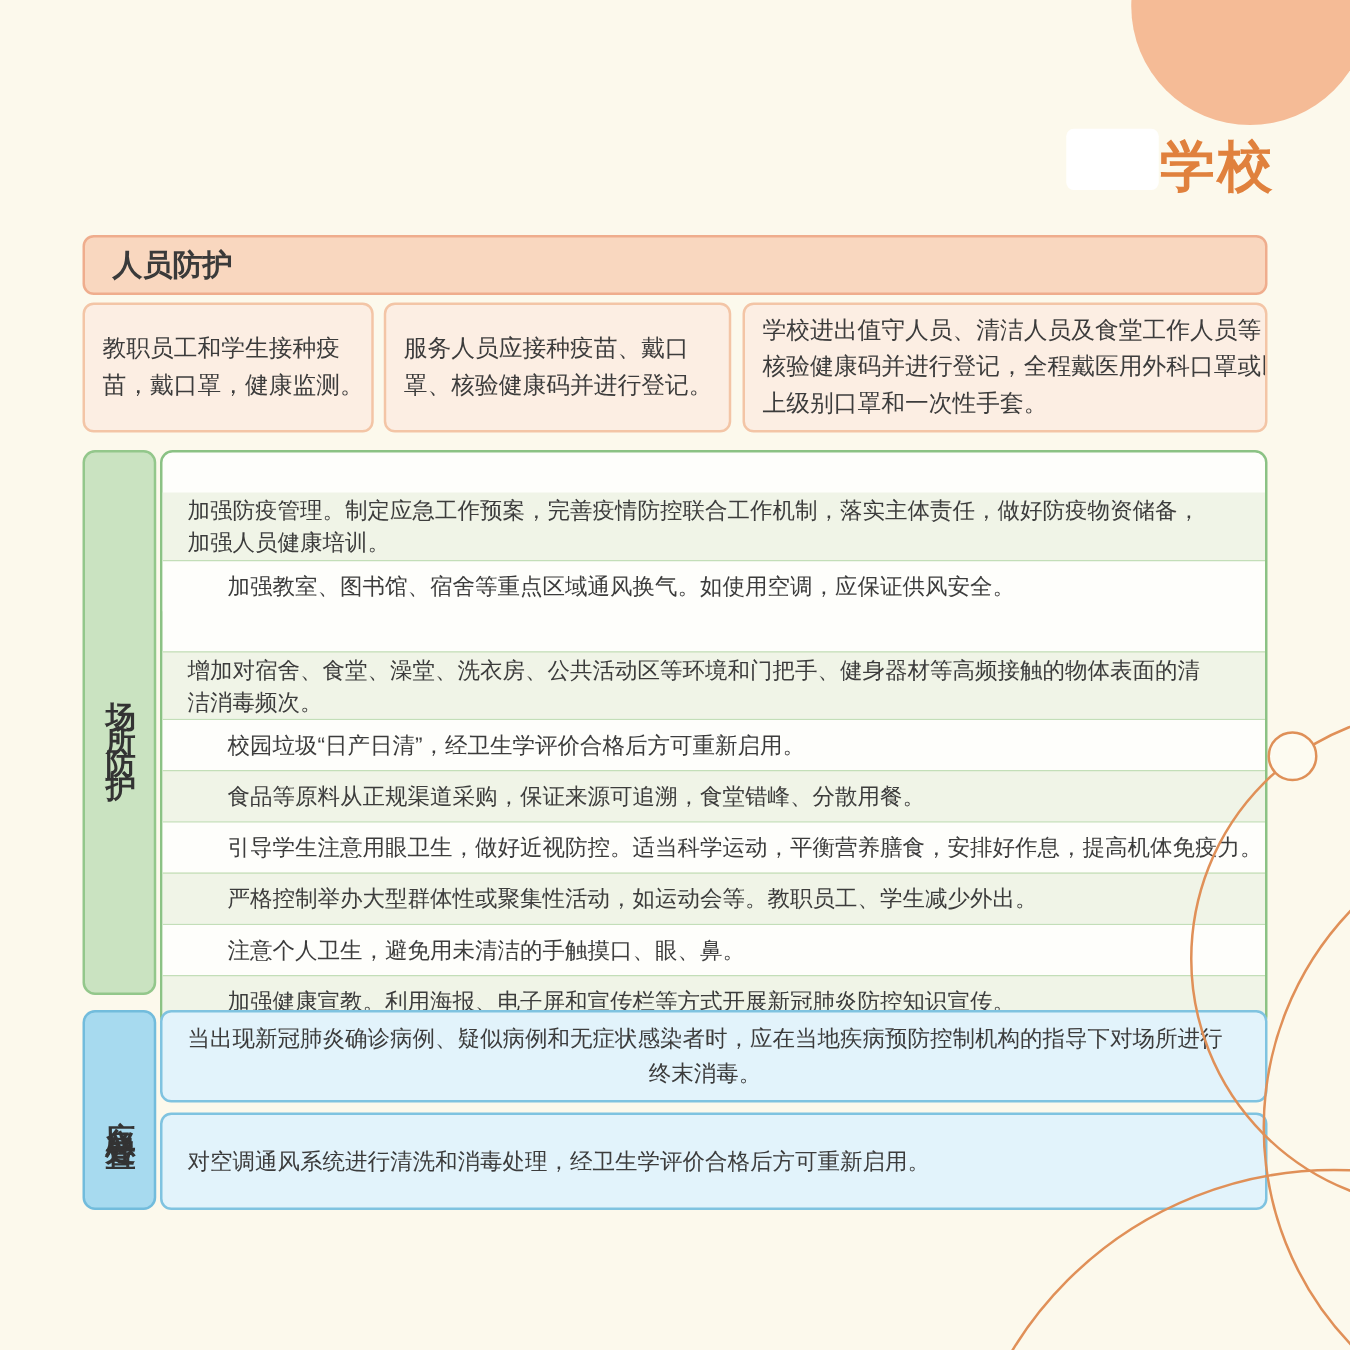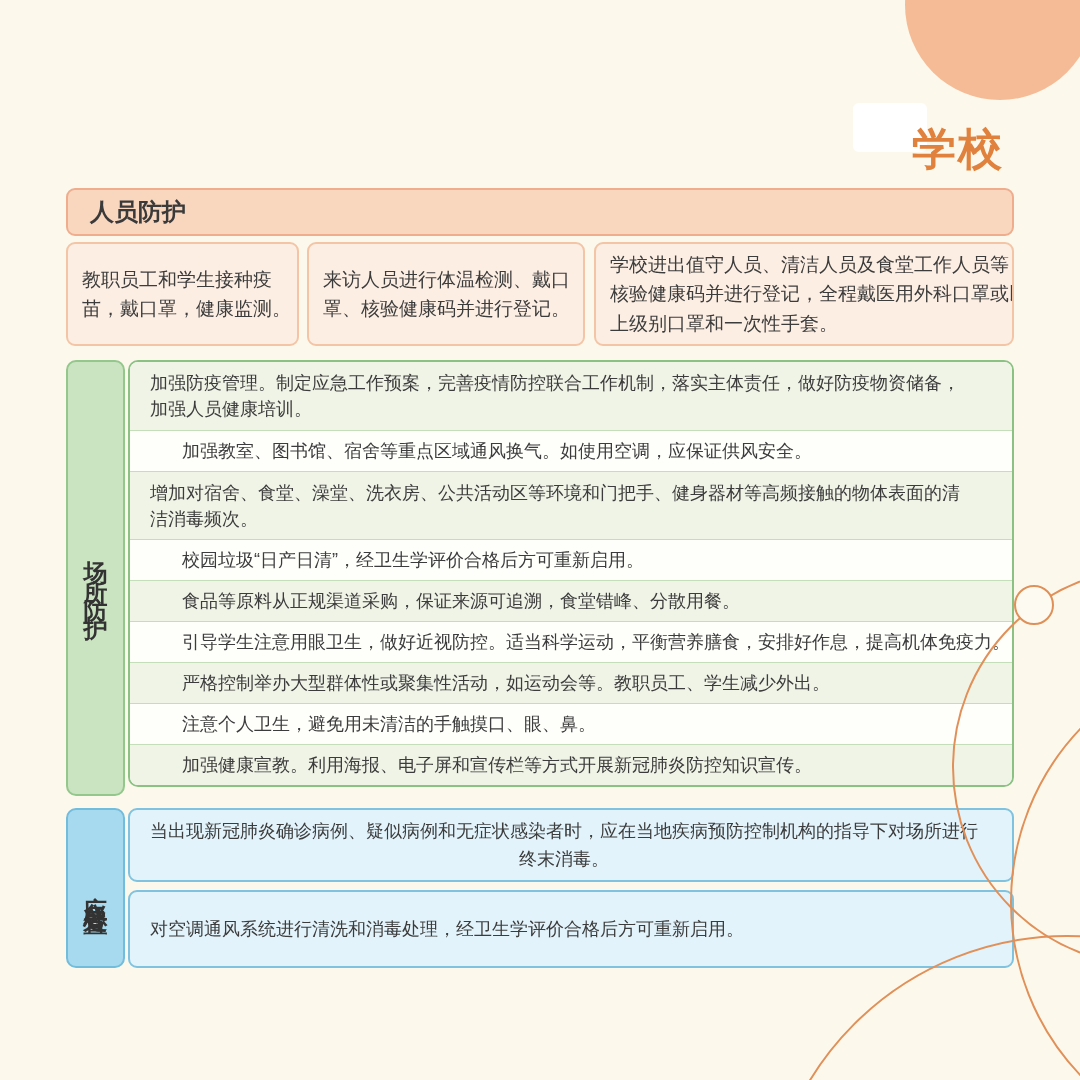--- a/index.html
+++ b/index.html
@@ -14,21 +14,21 @@
              background:#FFFFFF;border-radius:6px;z-index:2;}
   .decor-arcs{position:absolute;inset:0;z-index:6;pointer-events:none;overflow:hidden;}
   .arc{position:absolute;border:2px solid #E09058;border-radius:50%;background:transparent;}
   .arc.a1{left:952px;top:567px;width:396px;height:396px;}
   .arc.a2{left:765px;top:935px;width:600px;height:600px;}
   .arc.a3{left:1010px;top:650px;width:500px;height:500px;}
   .dot-small{position:absolute;left:1014px;top:585px;width:36px;height:36px;
              border-radius:50%;background:#FDFBF1;border:2px solid #DF9058;}
 
   
-  .title{position:absolute;top:104px;right:60px;margin:16px;z-index:3;
+  .title{position:absolute;top:104px;right:60px;margin:0;z-index:3;
          font-size:44px;font-weight:bold;color:#E0813D;letter-spacing:2px;}
 
   
   .section-header{position:absolute;left:66px;top:188px;width:948px;height:48px;
                   box-sizing:border-box;background:#F9D7BF;border:2px solid #EFAD8D;
                   border-radius:9px;display:flex;align-items:center;z-index:2;}
   .section-header span{margin-left:22px;font-size:24px;font-weight:bold;color:#3A3A3A;}
   .cards-row{position:absolute;left:66px;top:242px;width:948px;height:96px;z-index:2;}
   .peach-card{position:absolute;top:0;height:104px;box-sizing:border-box;
               background:#FCEEE3;border:2px solid #F3C5A6;border-radius:9px;
@@ -49,21 +49,21 @@
   .side-green{height:436px;background:#CAE3C1;border:2px solid #93C78B;}
   .side-green .vtext{letter-spacing:18px;}
   .rows{position:absolute;left:62px;top:0;width:886px;box-sizing:border-box;
         border:2px solid #8BC284;border-radius:10px;overflow:hidden;background:#FEFEFB;}
   .row{display:flex;align-items:center;box-sizing:border-box;overflow:hidden;}
   .row p{margin:0;padding:0 4px 0 20px;font-size:18px;line-height:26px;
          color:#3C3C3C;white-space:pre;}
   .row + .row{border-top:1px solid #C3DEB8;}
   .row.tint{background:#F0F4E7;}
   .row.white{background:#FEFEFB;}
-  .rh-2{height:68px;} .rh-1{height:41px;padding-left:32px;}
+  .rh-2{height:54px;margin-top:32px;} .rh-1{height:41px;padding-left:32px;}
 
   
   .emergency{position:absolute;left:66px;top:808px;width:948px;z-index:2;}
   .side-blue{height:160px;background:#A7DAEF;border:2px solid #72BCDC;}
   .side-blue .vtext{letter-spacing:5px;}
   .blue-card{position:absolute;left:62px;width:886px;box-sizing:border-box;
              background:#E2F3FB;border:2px solid #7FC3E0;border-radius:9px;
              display:flex;align-items:center;overflow:hidden;}
   .bc1{top:0;height:74px;}
   .bc2{top:82px;height:78px;}
@@ -82,21 +82,21 @@
 
   <div class="section-header">
     <span>人员防护</span>
   </div>
   <div class="cards-row">
     <div class="peach-card pc1">
       <p>教职员工和学生接种疫
 苗，戴口罩，健康监测。</p>
     </div>
     <div class="peach-card pc2">
-      <p>来访人员进行体温检测、戴口
+      <p>服务人员应接种疫苗、戴口
 罩、核验健康码并进行登记。</p>
     </div>
     <div class="peach-card pc3">
       <p>学校进出值守人员、清洁人员及食堂工作人员等
 核验健康码并进行登记，全程戴医用外科口罩或以
 上级别口罩和一次性手套。</p>
     </div>
   </div>
 
   <div class="venue">

